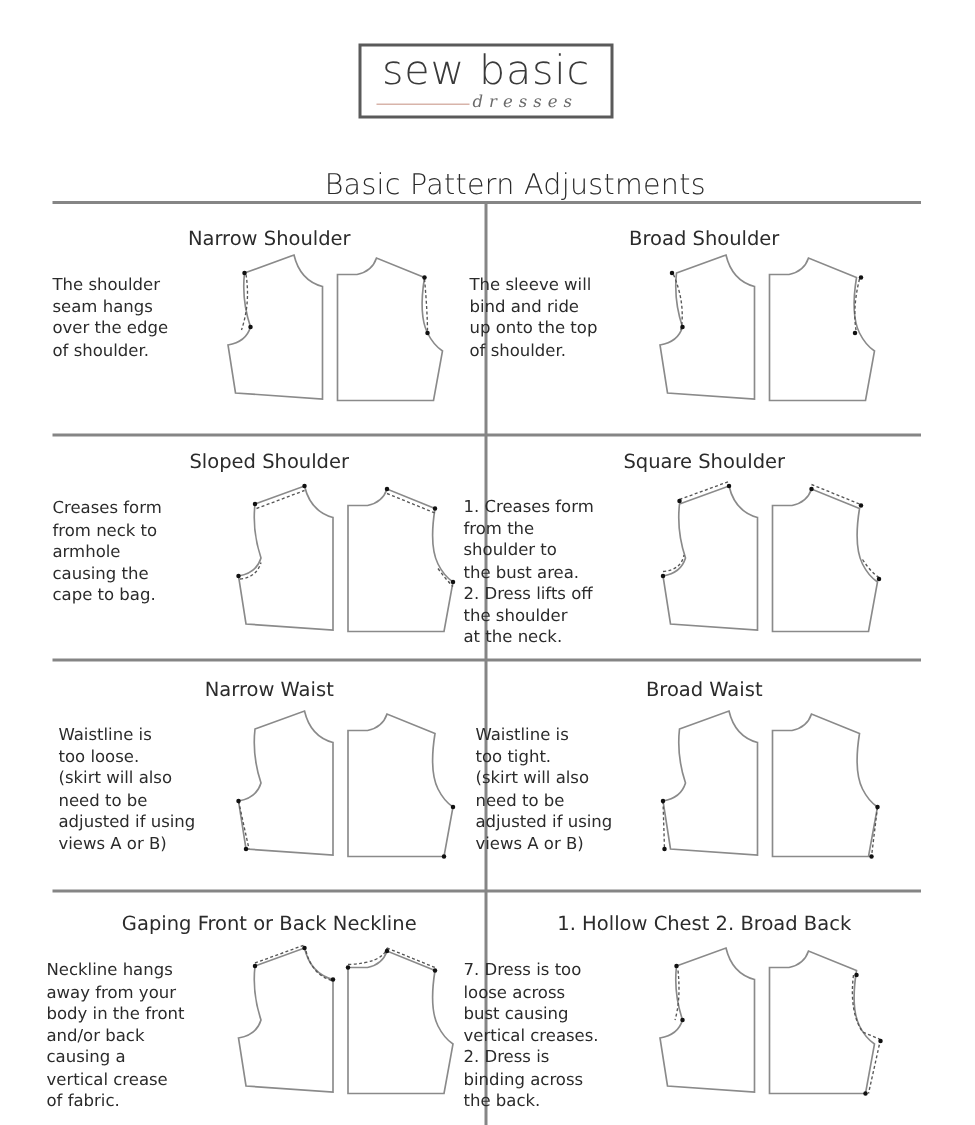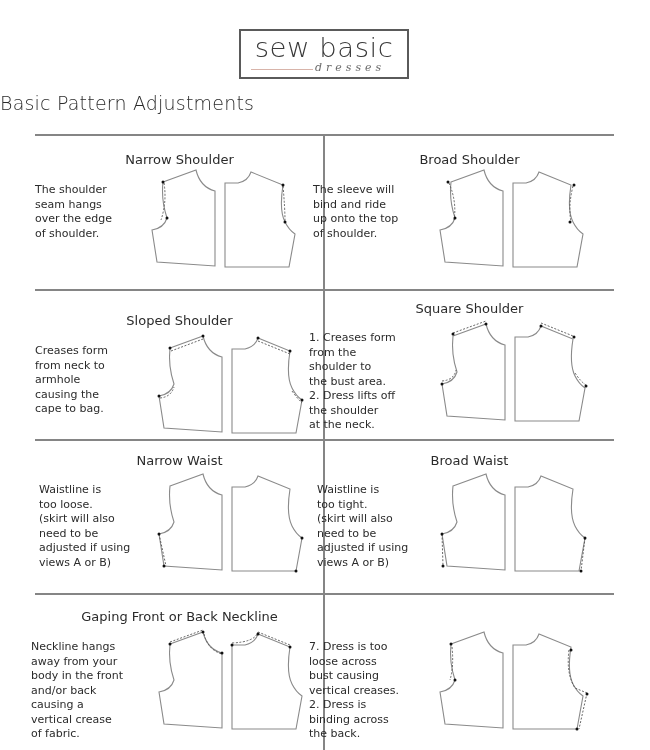--- a/index.html
+++ b/index.html
@@ -9,22 +9,22 @@
   .logo { position: absolute; left: 239px; top: 29px; width: 170px; height: 50px;
           border: 2px solid #5a5a5a; box-sizing: border-box; background: #fff; padding-left: 32px; }
   .logo-main { position: absolute; left: 0; right: 0; top: 2px; text-align: center;
                font-family: "DejaVu Sans", sans-serif; font-weight: 200; font-size: 27px;
                letter-spacing: 0.5px; color: #3a3a3a; line-height: 30px;
                transform: scaleX(1.02); }
   .logo-rule { position: absolute; left: 10px; top: 38px; width: 62px; height: 1px; background: #d8b4aa; }
   .logo-sub { position: absolute; left: 74px; top: 30px; font-family: "DejaVu Serif", serif;
               font-style: italic; font-size: 11px; letter-spacing: 4px; color: #6a6a6a; }
 
-  .page-title { position: absolute; left: 0; right: 0; top: 92px; text-align: left;
-                font-size: 19px; font-weight: 300; color: #2b2b2b; letter-spacing: 0.2px; }
+  .page-title { position: absolute; left: 0; right: 0; top: 112px; text-align: center;
+                font-size: 19px; font-weight: 300; color: #2b2b2b; letter-spacing: 0.2px; padding-left: 37px; }
 
   .hline { position: absolute; left: 35px; width: 579px; height: 2px; background: #858585; }
   .vline { position: absolute; left: 323px; top: 135px; width: 2px; height: 615px; background: #858585; }
 
   .cell { position: absolute; width: 289px; }
   .cell-title { position: absolute; left: 0; right: 0; text-align: center; font-size: 13px;
                 color: #2b2b2b; white-space: nowrap; }
   .cell-desc { position: absolute; left: 0; width: 145px; font-size: 11px;
                line-height: 14.5px; color: #2b2b2b; white-space: pre-line; }
   .cell svg { position: absolute; left: 0; top: 0; overflow: visible; }
@@ -80,21 +80,21 @@
         <circle cx="136" cy="15" r="1.5" class="dot"></circle>
         <circle cx="132" cy="52" r="1.5" class="dot"></circle>
       </g>
     </svg>
   <div class="cell-title" style="top:16px">Broad Shoulder</div>
   <div class="cell-desc" style="top:47px;left:-12px">The sleeve will
 bind and ride
 up onto the top
 of shoulder.</div>
 </div>
-<div class="cell" id="c2" style="left:35px;top:303px;height:164px">
+<div class="cell" id="c2" style="left:35px;top:291px;height:164px">
     <svg width="290" height="160">
       <g transform="translate(122,33)">
         <path d="M13,12 L46,0 Q50,17 65,21 L65,96 L7,92 L2,60 Q14,58 17,48 Q11,30 13,12 Z" class="outline"></path>
         <path d="M75,13 L88,13 Q98,11 101,2 L133,15 Q129,40 135,52 Q139,60 145,64 L139,97 L75,97 Z" class="outline"></path>
         <path d="M14,15 L46,3" class="dash"></path>
         <path d="M3,62 Q14,61 17,51" class="dash"></path>
         <path d="M101,5 L133,18" class="dash"></path>
         <path d="M135,55 Q140,62 145,67" class="dash"></path>
         <circle cx="13" cy="12" r="1.5" class="dot"></circle>
         <circle cx="46" cy="0" r="1.5" class="dot"></circle>
@@ -212,20 +212,21 @@
         <path d="M14,15 Q16,34 12,48" class="dash"></path>
         <path d="M131,18 Q128,42 137,56 L149,61" class="dash"></path>
         <path d="M149,61 L141,97" class="dash"></path>
         <circle cx="13" cy="12" r="1.5" class="dot"></circle>
         <circle cx="17" cy="48" r="1.5" class="dot"></circle>
         <circle cx="133" cy="18" r="1.5" class="dot"></circle>
         <circle cx="149" cy="62" r="1.5" class="dot"></circle>
         <circle cx="139" cy="97" r="1.5" class="dot"></circle>
       </g>
     </svg>
+  <div class="cell-title" style="top:14px">1. Hollow Chest  2. Broad Back</div>
   <div class="cell-desc" style="top:45px;left:-16px;width:160px">7. Dress is too
 loose across
 bust causing
 vertical creases.
 2. Dress is
 binding across
 the back.</div>
 </div>
 
 </body></html>

